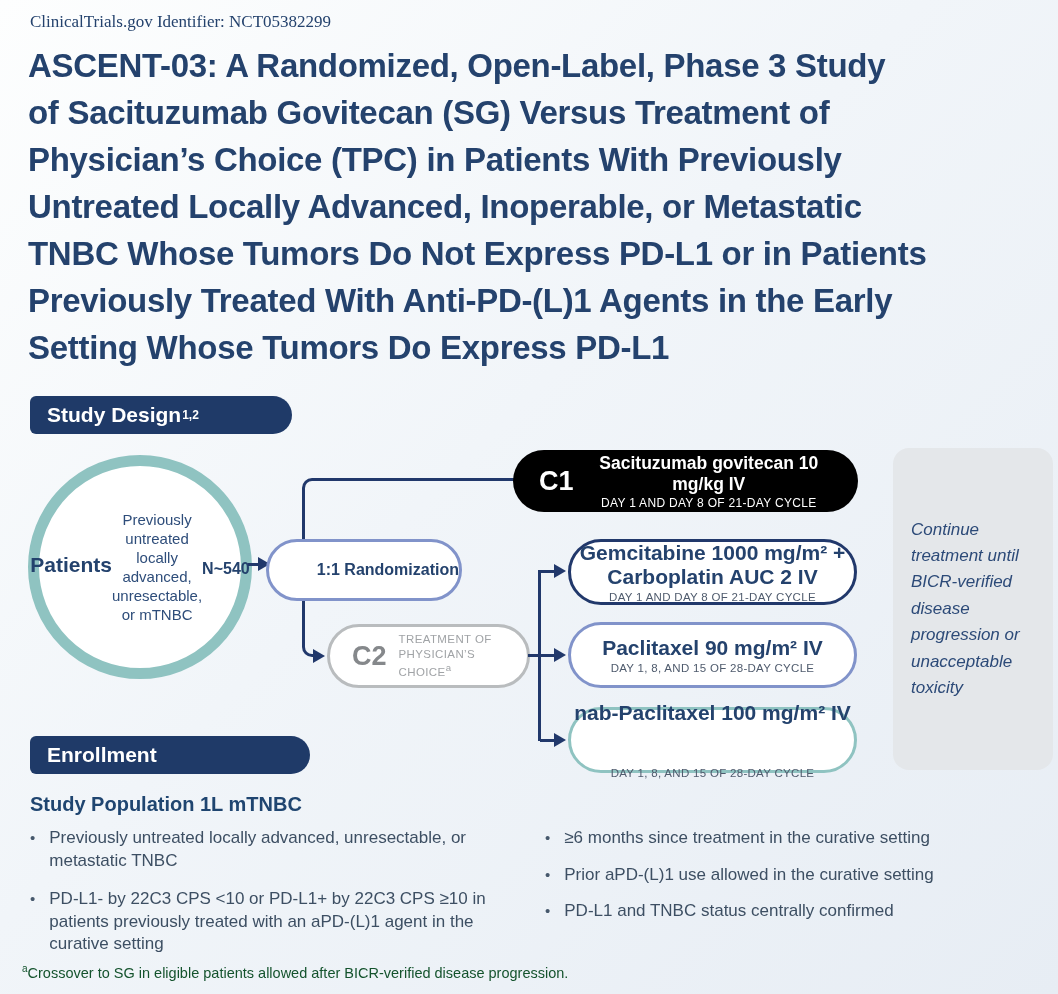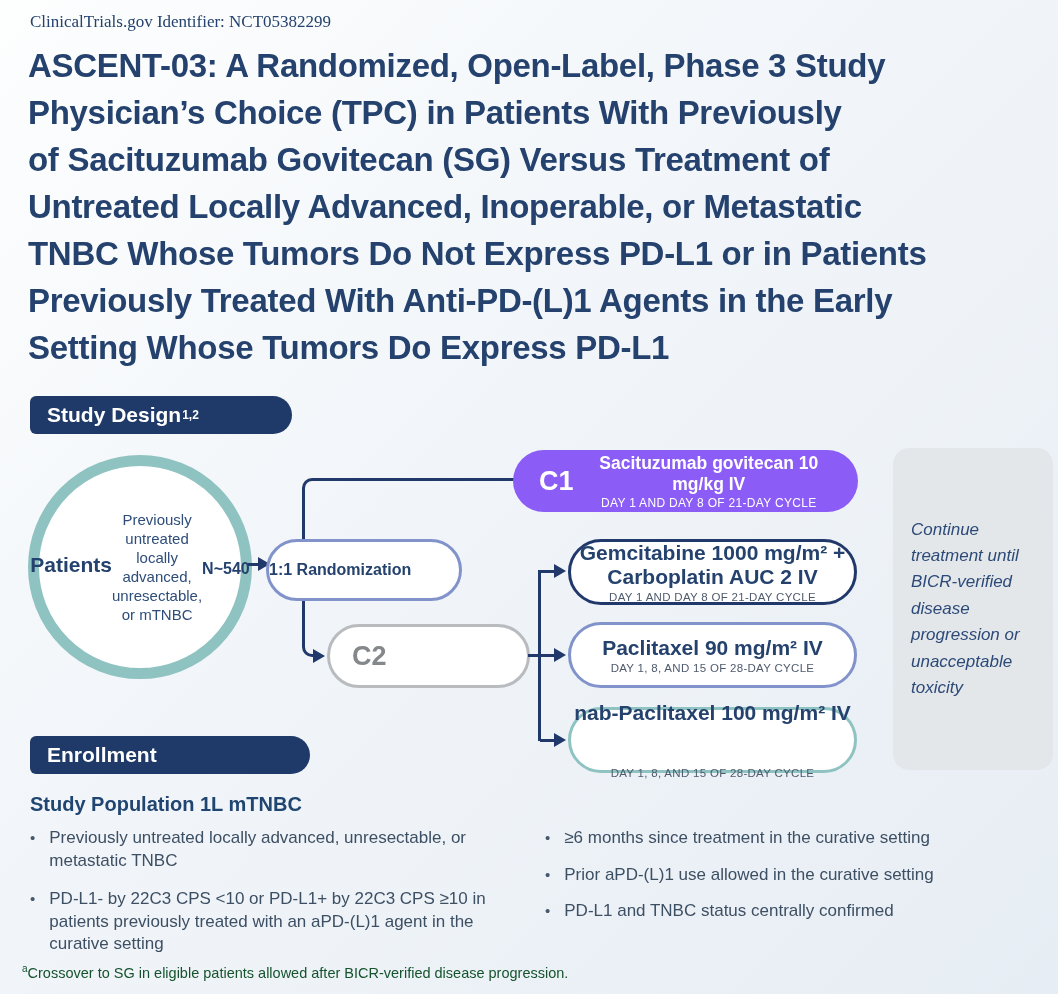--- a/index.html
+++ b/index.html
@@ -38,28 +38,28 @@
   
   .line { background:#21386b; }
   .arrow-head { width:0; height:0; border-top:7px solid transparent; border-bottom:7px solid transparent; border-left:12px solid #21386b; }
   .elbow-top { left:302px; top:478px; width:212px; height:62px; border-left:3px solid #21386b; border-top:3px solid #21386b; border-top-left-radius:10px; }
   .elbow-bottom { left:302px; top:600px; width:12px; height:57px; border-left:3px solid #21386b; border-bottom:3px solid #21386b; border-bottom-left-radius:10px; }
 
   
   .rand {
     left:266px; top:539px; width:196px; height:62px; background:#ffffff;
     border:3px solid #8193ca; border-radius:31px;
-    display:flex; align-items:center; justify-content:flex-start;
+    display:flex; align-items:center; justify-content:flex-end;
     font-size:16px; font-weight:bold; color:#24426d;
   }
 
   
   .c1 {
     left:513px; top:450px; width:345px; height:62px;
-    background:#8b5cf6; border-radius:31px; color:#ffffff;
+    background:#000000; border-radius:31px; color:#ffffff;
     display:flex; align-items:center;
   }
   .c1 .badge { font-size:27px; font-weight:bold; margin-left:26px; }
   .c1 .c1-text { flex:1; text-align:center; padding-right:14px; }
   .c1 .c1-name { font-size:17.5px; font-weight:bold; }
   .c1 .c1-sched { font-size:12px; letter-spacing:0.3px; margin-top:1px; }
 
   
   .c2 {
     left:327px; top:624px; width:203px; height:64px; background:#ffffff;
@@ -99,22 +99,22 @@
   .footnote { left:22px; top:963px; font-size:14.5px; color:#14532d; }
   .footnote sup { font-size:10px; }
 </style>
 </head>
 <body>
 
 <div class="abs identifier">ClinicalTrials.gov Identifier: NCT05382299</div>
 
 <div class="abs title">
   <div>ASCENT-03: A Randomized, Open-Label, Phase 3 Study</div>
+  <div>of Sacituzumab Govitecan (SG) Versus Treatment of</div>
   <div>Physician’s Choice (TPC) in Patients With Previously</div>
-  <div>of Sacituzumab Govitecan (SG) Versus Treatment of</div>
   <div>Untreated Locally Advanced, Inoperable, or Metastatic</div>
   <div>TNBC Whose Tumors Do Not Express PD-L1 or in Patients</div>
   <div>Previously Treated With Anti-PD-(L)1 Agents in the Early</div>
   <div>Setting Whose Tumors Do Express PD-L1</div>
 </div>
 
 <div class="abs banner" style="left:30px; top:396px; width:262px;">
   <span>Study Design</span>
     <sup>1,2</sup>
 </div>
@@ -139,20 +139,25 @@
 <div class="abs c1">
   <span class="badge">C1</span>
   <span class="c1-text">
     <div class="c1-name">Sacituzumab govitecan 10 mg/kg IV</div>
     <div class="c1-sched">DAY 1 AND DAY 8 OF 21-DAY CYCLE</div>
   </span>
 </div>
 
 <div class="abs c2">
   <span class="badge">C2</span>
+  <span class="c2-text">
+    <div>TREATMENT OF</div>
+    <div>PHYSICIAN’S</div>
+    <div><span>CHOICE</span><sup>a</sup></div>
+  </span>
 </div>
 
 <div class="abs line" style="left:538px; top:570px; width:3px; height:171px;"></div>
 <div class="abs line" style="left:540px; top:569.5px; width:16px; height:3px;"></div>
 <div class="abs arrow-head" style="left:554px; top:564px;"></div>
 <div class="abs line" style="left:528px; top:653.5px; width:28px; height:3px;"></div>
 <div class="abs arrow-head" style="left:554px; top:648px;"></div>
 <div class="abs line" style="left:540px; top:738.5px; width:16px; height:3px;"></div>
 <div class="abs arrow-head" style="left:554px; top:733px;"></div>
 

